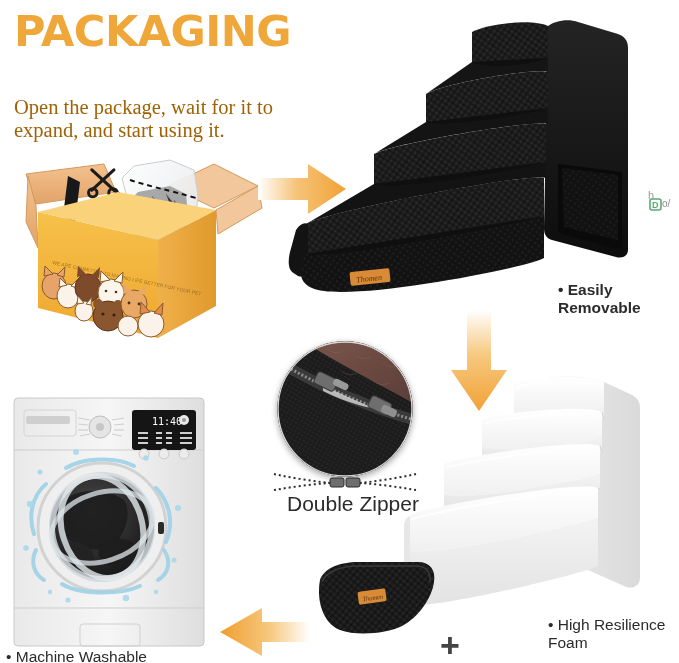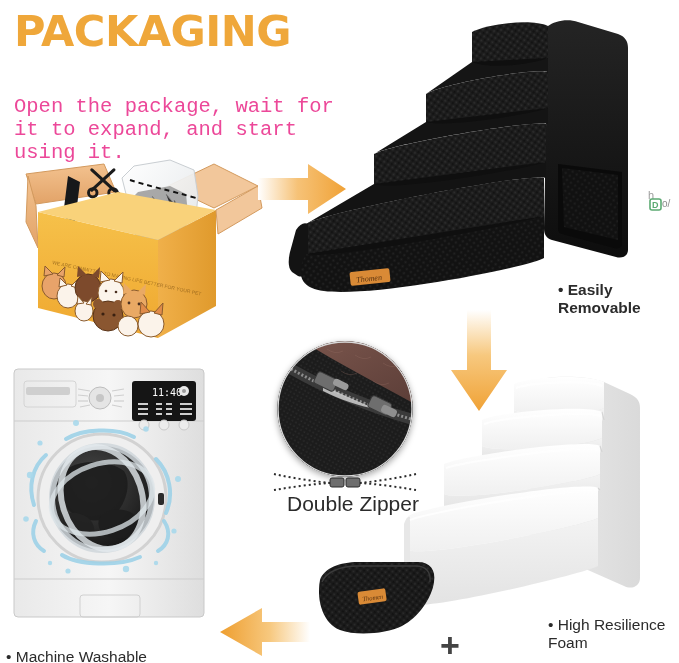--- a/index.html
+++ b/index.html
@@ -2,21 +2,21 @@
 <html><head>
 <meta charset="utf-8">
 <style>
   html,body{margin:0;padding:0;}
   body{width:679px;height:663px;background:#fff;font-family:"Liberation Sans",sans-serif;overflow:hidden;}
   .stage{position:relative;width:679px;height:663px;background:#fff;margin-top:8px;}
 
   
   .headline{position:absolute;left:14px;top:2px;width:340px;}
   .hl-line{font-weight:bold;color:#EFA73A;font-size:43px;line-height:0.99;letter-spacing:-0.5px;font-family:"DejaVu Sans",sans-serif;}
-  .subtitle{position:absolute;left:14px;top:88px;width:320px;font-size:20.5px;line-height:1.12;color:#ec4899;font-family:Liberation Mono, monospace;}
+  .subtitle{position:absolute;left:14px;top:88px;width:320px;font-size:20.5px;line-height:1.12;color:#a16207;font-family:Liberation Serif, serif;}
 
   
   .label{position:absolute;color:#2b2b2b;font-size:15.5px;line-height:1.15;white-space:pre-line;}
   .label.dot::before{content:"• ";}
   #lbl-easy{left:558px;top:273px;font-weight:bold;}
   #lbl-foam{left:548px;top:608px;}
   #lbl-wash{left:6px;top:640px;}
   #lbl-zip{left:287px;top:484px;font-size:21px;color:#2b2b2b;}
 
   
@@ -28,21 +28,21 @@
 
   
   .blackstairs{position:absolute;left:286px;top:4px;width:394px;height:290px;}
 
   
   .zipcircle{position:absolute;left:277px;top:333px;width:136px;height:136px;border-radius:50%;overflow:hidden;
              box-shadow:0 2px 6px rgba(0,0,0,.35);}
   .zipdash{position:absolute;left:272px;top:464px;width:146px;height:22px;}
 
   
-  .washer{position:absolute;left:6px;top:355px;width:206px;height:260px;}
+  .washer{position:absolute;left:6px;top:384px;width:206px;height:260px;}
 
   
   .whitestairs{position:absolute;left:404px;top:360px;width:255px;height:262px;}
 
   
   .cover{position:absolute;left:306px;top:548px;width:132px;height:82px;}
 
   
   .plus{position:absolute;left:440px;top:620px;font-size:34px;color:#444;font-weight:bold;line-height:1;font-family:"Liberation Sans",sans-serif;}
 

